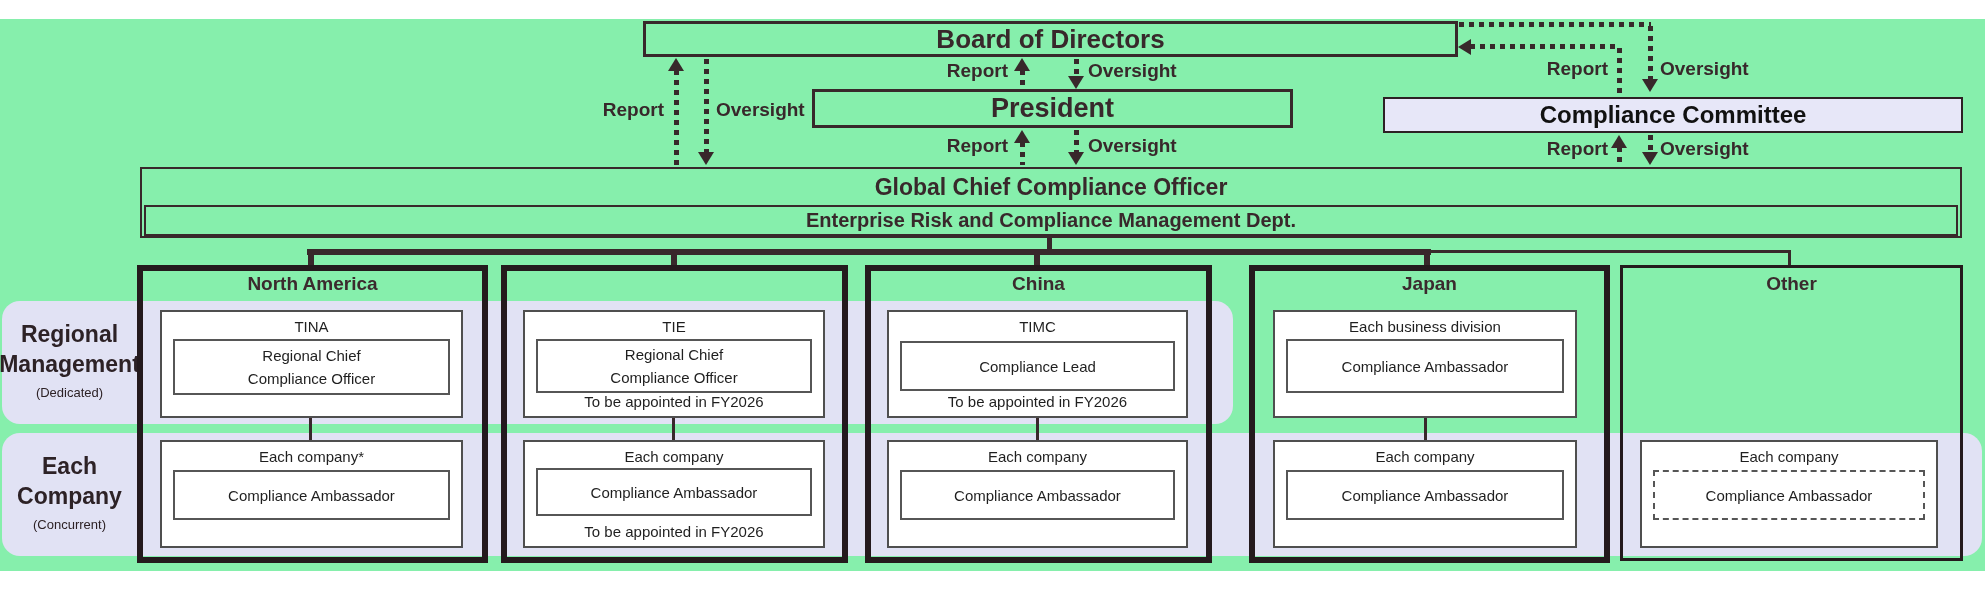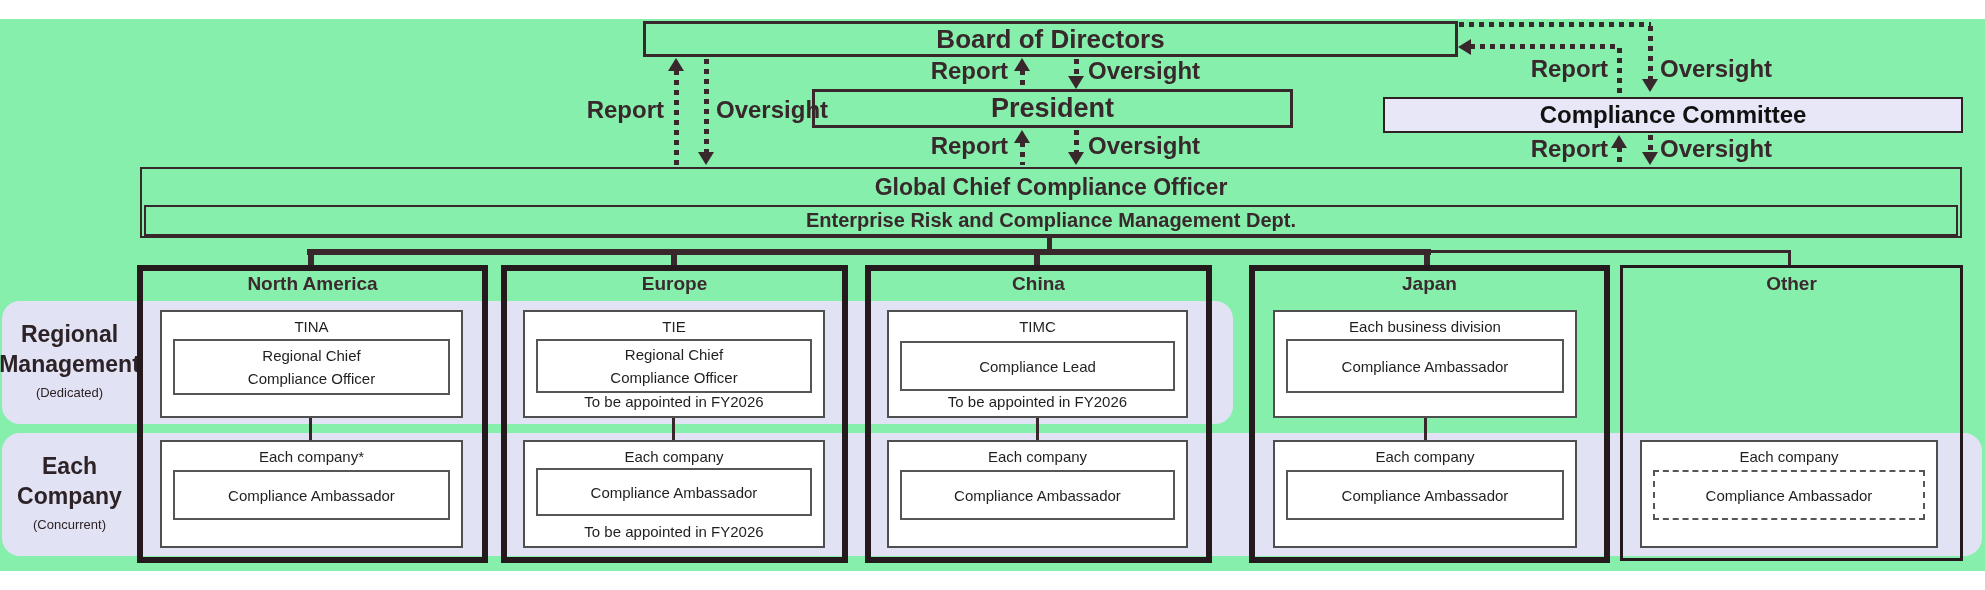--- a/index.html
+++ b/index.html
@@ -20,21 +20,21 @@
   .dkbox{border:3px solid var(--line);color:var(--line);display:flex;align-items:center;justify-content:center;font-weight:bold;}
   .lavband{background:var(--lav);border-radius:18px;}
   .frame{border:6px solid var(--frame);background:transparent;}
   .frame.thin{border-width:3px;}
   .rtitle{color:#3b2a2e;font-weight:bold;font-size:19px;text-align:center;}
   .vdot{width:5px;background-image:repeating-linear-gradient(to bottom,var(--line) 0 5px,transparent 5px 10px);}
   .hdot{height:5px;background-image:repeating-linear-gradient(to right,var(--line) 0 5px,transparent 5px 10px);}
   .arr-up{width:0;height:0;border-left:8px solid transparent;border-right:8px solid transparent;border-bottom:13px solid var(--line);}
   .arr-dn{width:0;height:0;border-left:8px solid transparent;border-right:8px solid transparent;border-top:13px solid var(--line);}
   .arr-lf{width:0;height:0;border-top:8px solid transparent;border-bottom:8px solid transparent;border-right:13px solid var(--line);}
-  .flowlbl{color:var(--line);font-weight:bold;font-size:24px;line-height:20px;}
+  .flowlbl{color:var(--line);font-weight:bold;font-size:19px;line-height:20px;}
   .solidline{background:var(--line);}
   .node{background:#fff;border:2px solid var(--boxline);color:var(--boxtxt);font-size:15px;}
   .node .org{position:absolute;top:3px;left:0;right:0;text-align:center;line-height:24px;}
   .node .inner{position:absolute;left:11px;right:11px;border:2px solid #565656;display:flex;flex-direction:column;align-items:center;justify-content:center;line-height:23px;text-align:right;}
   .node .inner.dashed{border-style:dashed;}
   .node .fy{position:absolute;bottom:3px;left:0;right:0;text-align:center;line-height:22px;}
   .rowhdr{display:flex;flex-direction:column;align-items:center;justify-content:center;color:#2d2226;}
   .rowhdr .b{font-weight:bold;font-size:23px;line-height:30px;}
   .rowhdr .n{font-size:13px;line-height:28px;}
 </style>
@@ -122,21 +122,20 @@
     <div class="n">(Concurrent)</div>
   </div>
 
   <div class="abs frame" style="left:137px;top:265px;width:351px;height:298px;"></div>
   <div class="abs frame" style="left:501px;top:265px;width:347px;height:298px;"></div>
   <div class="abs frame" style="left:865px;top:265px;width:347px;height:298px;"></div>
   <div class="abs frame" style="left:1249px;top:265px;width:361px;height:298px;"></div>
   <div class="abs frame thin" style="left:1620px;top:265px;width:343px;height:296px;"></div>
 
   <div class="abs rtitle" style="left:137px;top:273px;width:351px;">North America</div>
-  <div class="abs rtitle" style="left:501px;top:273px;width:347px;">Europe</div>
   <div class="abs rtitle" style="left:865px;top:273px;width:347px;">China</div>
   <div class="abs rtitle" style="left:1249px;top:273px;width:361px;">Japan</div>
   <div class="abs rtitle" style="left:1620px;top:273px;width:343px;">Other</div>
 
   <div class="abs solidline" style="left:309px;top:418px;width:3px;height:24px;"></div>
   <div class="abs solidline" style="left:672px;top:418px;width:3px;height:24px;"></div>
   <div class="abs solidline" style="left:1036px;top:418px;width:3px;height:24px;"></div>
   <div class="abs solidline" style="left:1424px;top:418px;width:3px;height:24px;"></div>
 
   <div class="abs node" style="left:160px;top:310px;width:303px;height:108px;">

